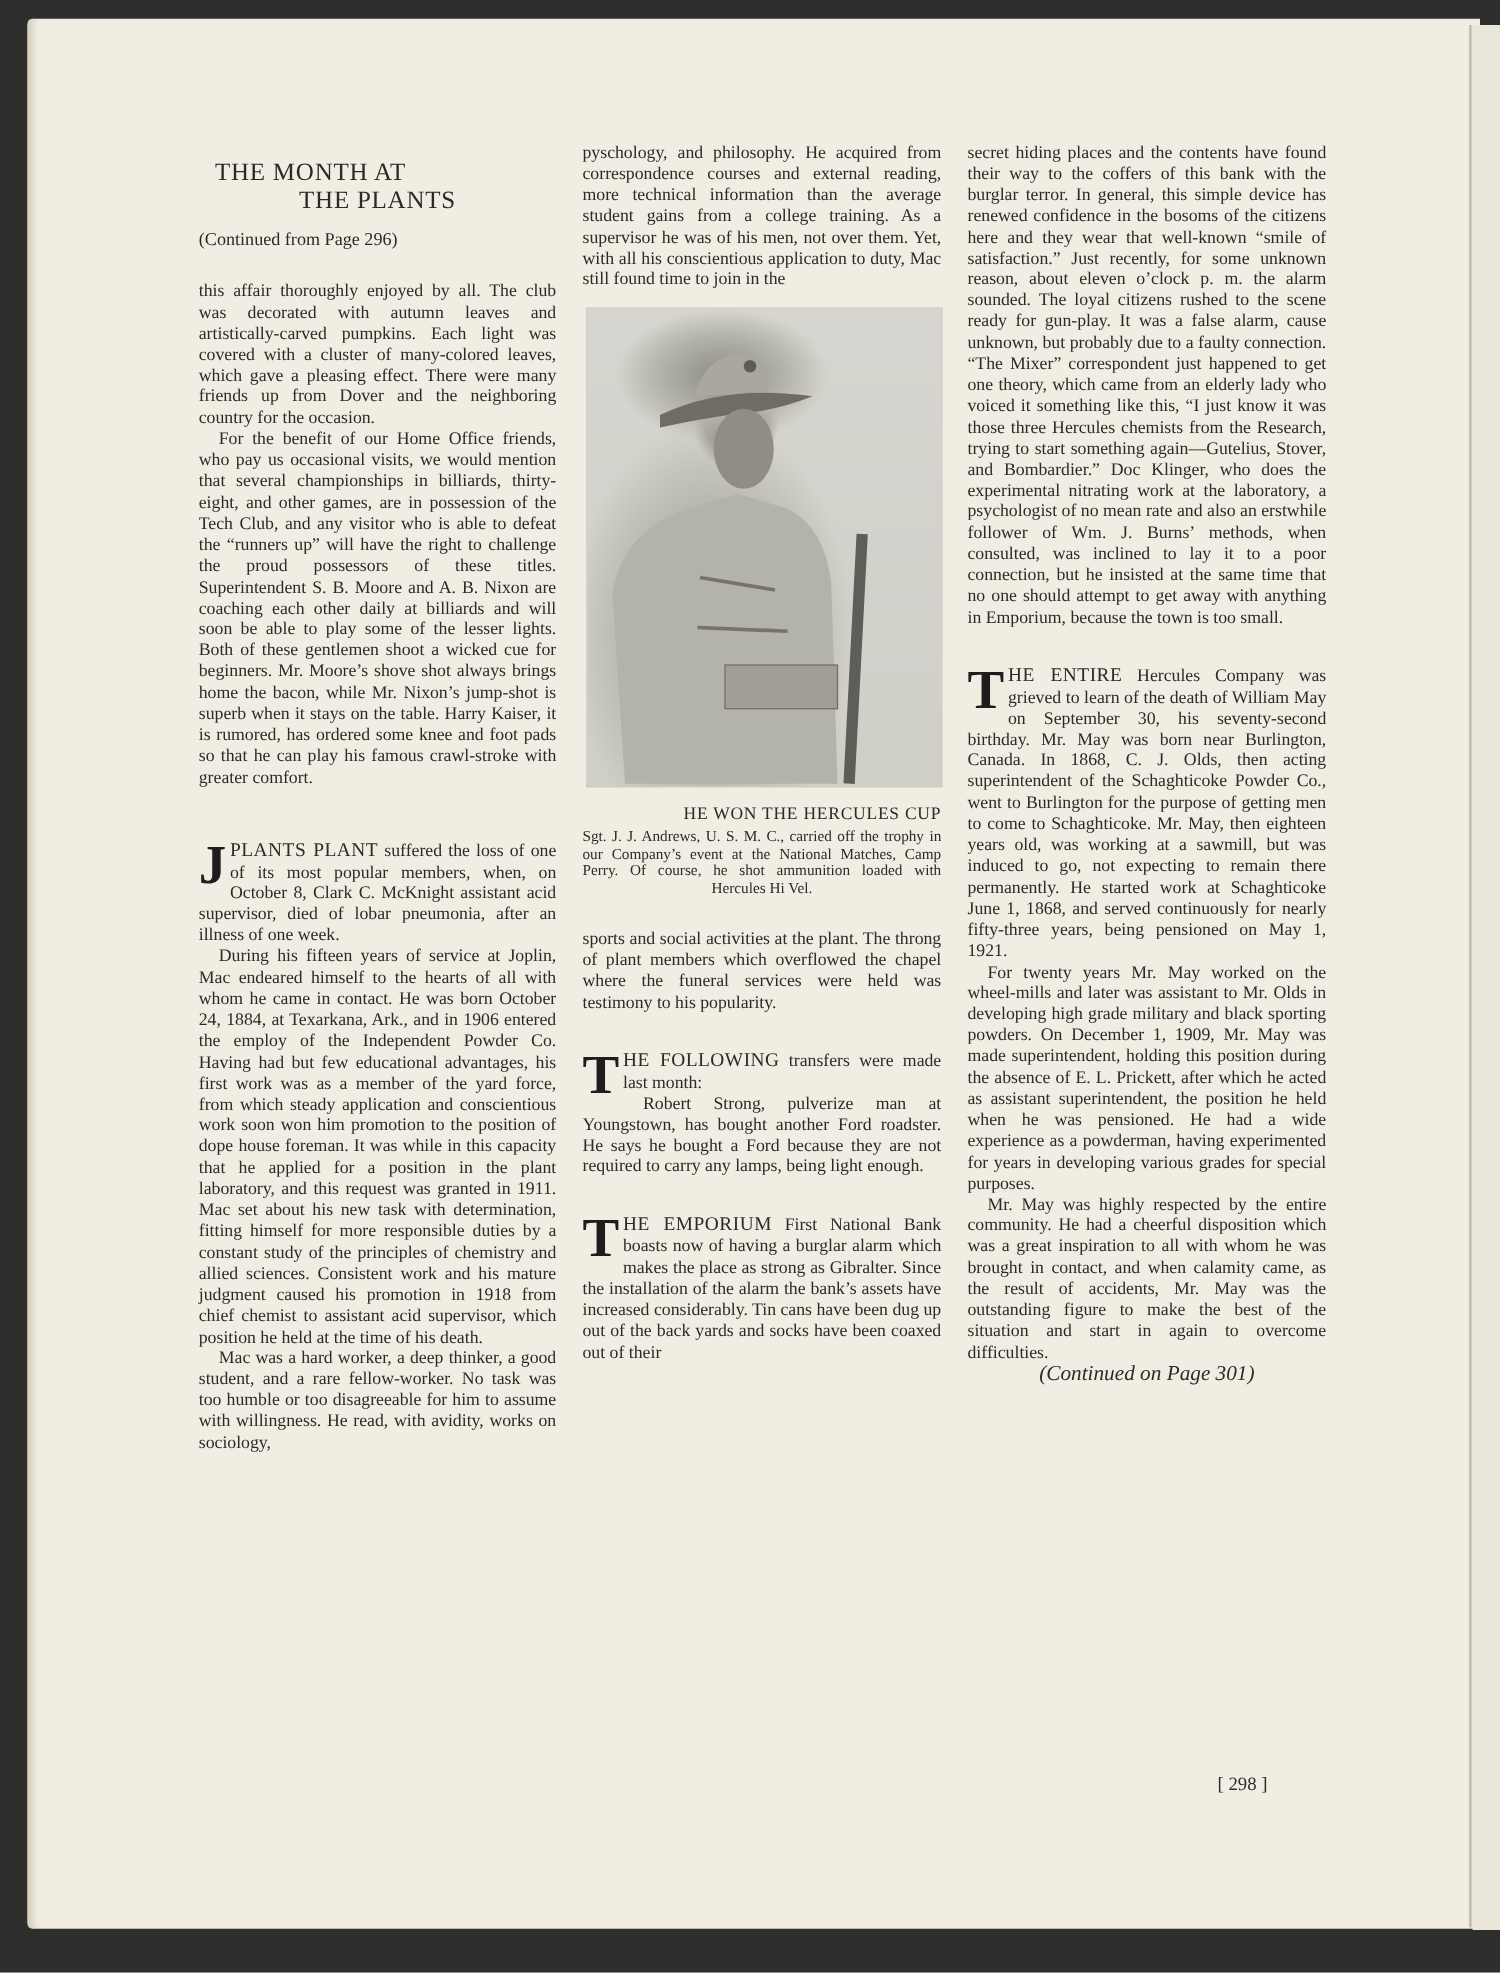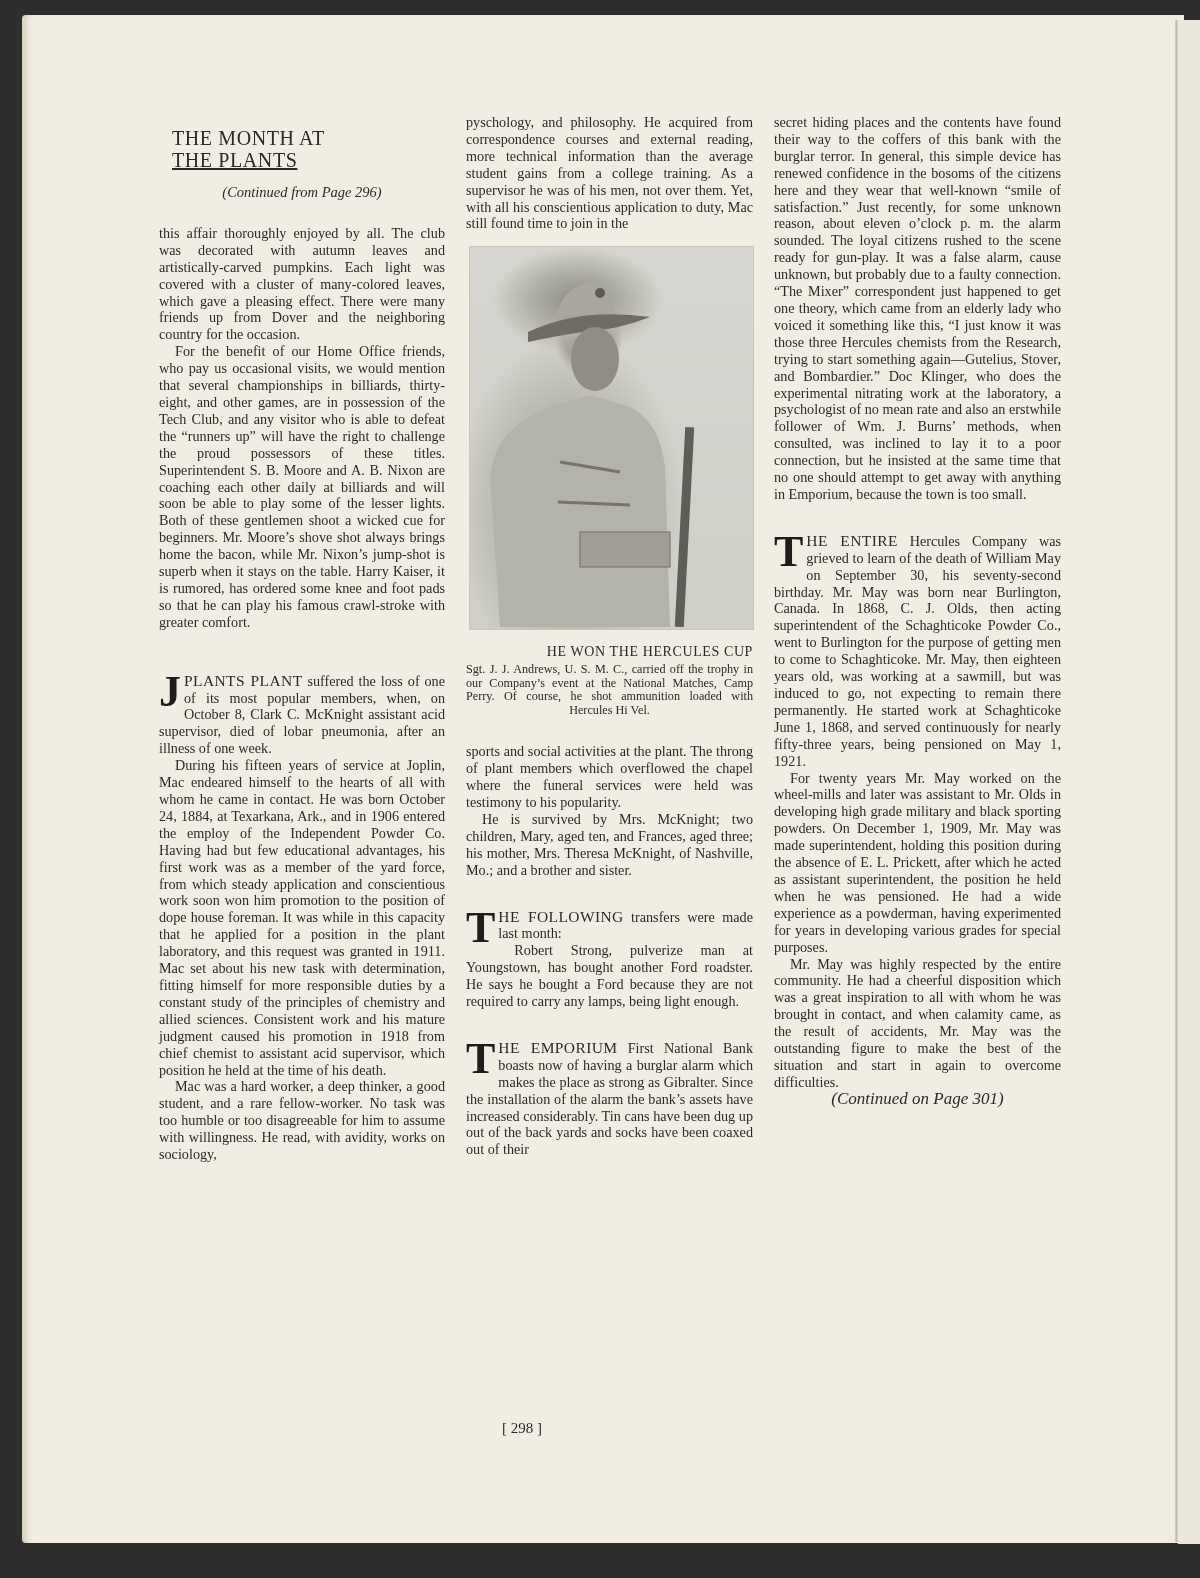--- a/index.html
+++ b/index.html
@@ -40,23 +40,23 @@
   .col p.noindent { text-indent: 0; }
   .col1 { left: 159px; width: 286px; }
   .col2 { left: 466px; width: 287px; }
   .col3 { left: 774px; width: 287px; }
 
   .title {
     font-size: 20px; letter-spacing: 0.6px; line-height: 22px;
     font-weight: normal; margin: 13px;
   }
   .title .l1 { display: block; text-align: left; }
-  .title .l2 { display: block; text-align: left; text-decoration: underline; }
+  .title .l2 { display: block; text-align: center; }
   .contfrom {
-    text-align: center; font-style: italic; font-size: 14.5px;
+    font-size: 14.5px;
     margin: 6px 0 24px 0;
   }
   .gap { height: 42px; }
   .gap-sm { height: 30px; }
   .dropcap-para { text-indent: 0 !important; }
   .dropcap {
     float: left; font-size: 44px; line-height: 34px;
     font-weight: bold; margin: 2px 3px 0 0; color: #1e1d1b;
   }
   .lead-caps { font-size: 15.5px; letter-spacing: 0.4px; }
@@ -80,22 +80,22 @@
   .caption-body {
     font-size: 12.2px; line-height: 13.5px; text-align: justify;
     text-align-last: center;
     margin: 0 0 26px 0;
   }
   .contto {
     text-align: center; font-style: italic; font-size: 17px;
     text-indent: 0 !important;
   }
   .pagenum {
-    position: absolute; left: 16px; width: 1012px; top: 1420px;
-    text-align: center; font-size: 15px;
+    position: absolute; left: 2px; width: 1012px; top: 1420px;
+    text-align: right; font-size: 15px;
   }
 </style>
 </head>
 <body>
 
 <div class="page-edge-left"></div>
 <div class="page"></div>
 <div class="fold"></div>
 <div class="right-sliver"></div>
 
@@ -127,21 +127,20 @@
       <path d="M30 380 L20 230 Q25 180 80 160 L120 148 L160 160 Q190 175 195 220 L200 380 Z" fill="#b4b3a9"></path>
       <path d="M90 215 L150 225 M88 255 L160 258 M120 290 L200 300" stroke="#75736b" stroke-width="3" fill="none"></path>
       <rect x="110" y="285" width="90" height="35" fill="#a09e95" stroke="#6e6c65"></rect>
 
       <rect x="210" y="180" width="9" height="200" fill="#5f5d57" transform="rotate(3 214 280)"></rect>
     </svg>
   </div>
   <div class="caption-head">HE WON THE HERCULES CUP</div>
   <div class="caption-body">Sgt. J. J. Andrews, U. S. M. C., carried off the trophy in our Company’s event at the National Matches, Camp Perry. Of course, he shot ammunition loaded with Hercules Hi Vel.</div>
   <p class="noindent">sports and social activities at the plant. The throng of plant members which overflowed the chapel where the funeral services were held was testimony to his popularity.</p>
-  <p>He is survived by Mrs. McKnight; two children, Mary, aged ten, and Frances, aged three; his mother, Mrs. Theresa McKnight, of Nashville, Mo.; and a brother and sister.</p>
   <div class="gap-sm"></div>
   <p class="dropcap-para"><span class="dropcap">T</span><span class="lead-caps">HE FOLLOWING</span><span> transfers were made last month:</span></p>
   <p>Robert Strong, pulverize man at Youngstown, has bought another Ford roadster. He says he bought a Ford because they are not required to carry any lamps, being light enough.</p>
   <div class="gap-sm"></div>
   <p class="dropcap-para"><span class="dropcap">T</span><span class="lead-caps">HE EMPORIUM</span><span> First National Bank boasts now of having a burglar alarm which makes the place as strong as Gibralter. Since the installation of the alarm the bank’s assets have increased considerably. Tin cans have been dug up out of the back yards and socks have been coaxed out of their</span></p>
 </div>
 
 <div class="col col3">
   <p class="noindent">secret hiding places and the contents have found their way to the coffers of this bank with the burglar terror. In general, this simple device has renewed confidence in the bosoms of the citizens here and they wear that well-known “smile of satisfaction.” Just recently, for some unknown reason, about eleven o’clock p. m. the alarm sounded. The loyal citizens rushed to the scene ready for gun-play. It was a false alarm, cause unknown, but probably due to a faulty connection. “The Mixer” correspondent just happened to get one theory, which came from an elderly lady who voiced it something like this, “I just know it was those three Hercules chemists from the Research, trying to start something again—Gutelius, Stover, and Bombardier.” Doc Klinger, who does the experimental nitrating work at the laboratory, a psychologist of no mean rate and also an erstwhile follower of Wm. J. Burns’ methods, when consulted, was inclined to lay it to a poor connection, but he insisted at the same time that no one should attempt to get away with anything in Emporium, because the town is too small.</p>
   <div class="gap-sm"></div>

